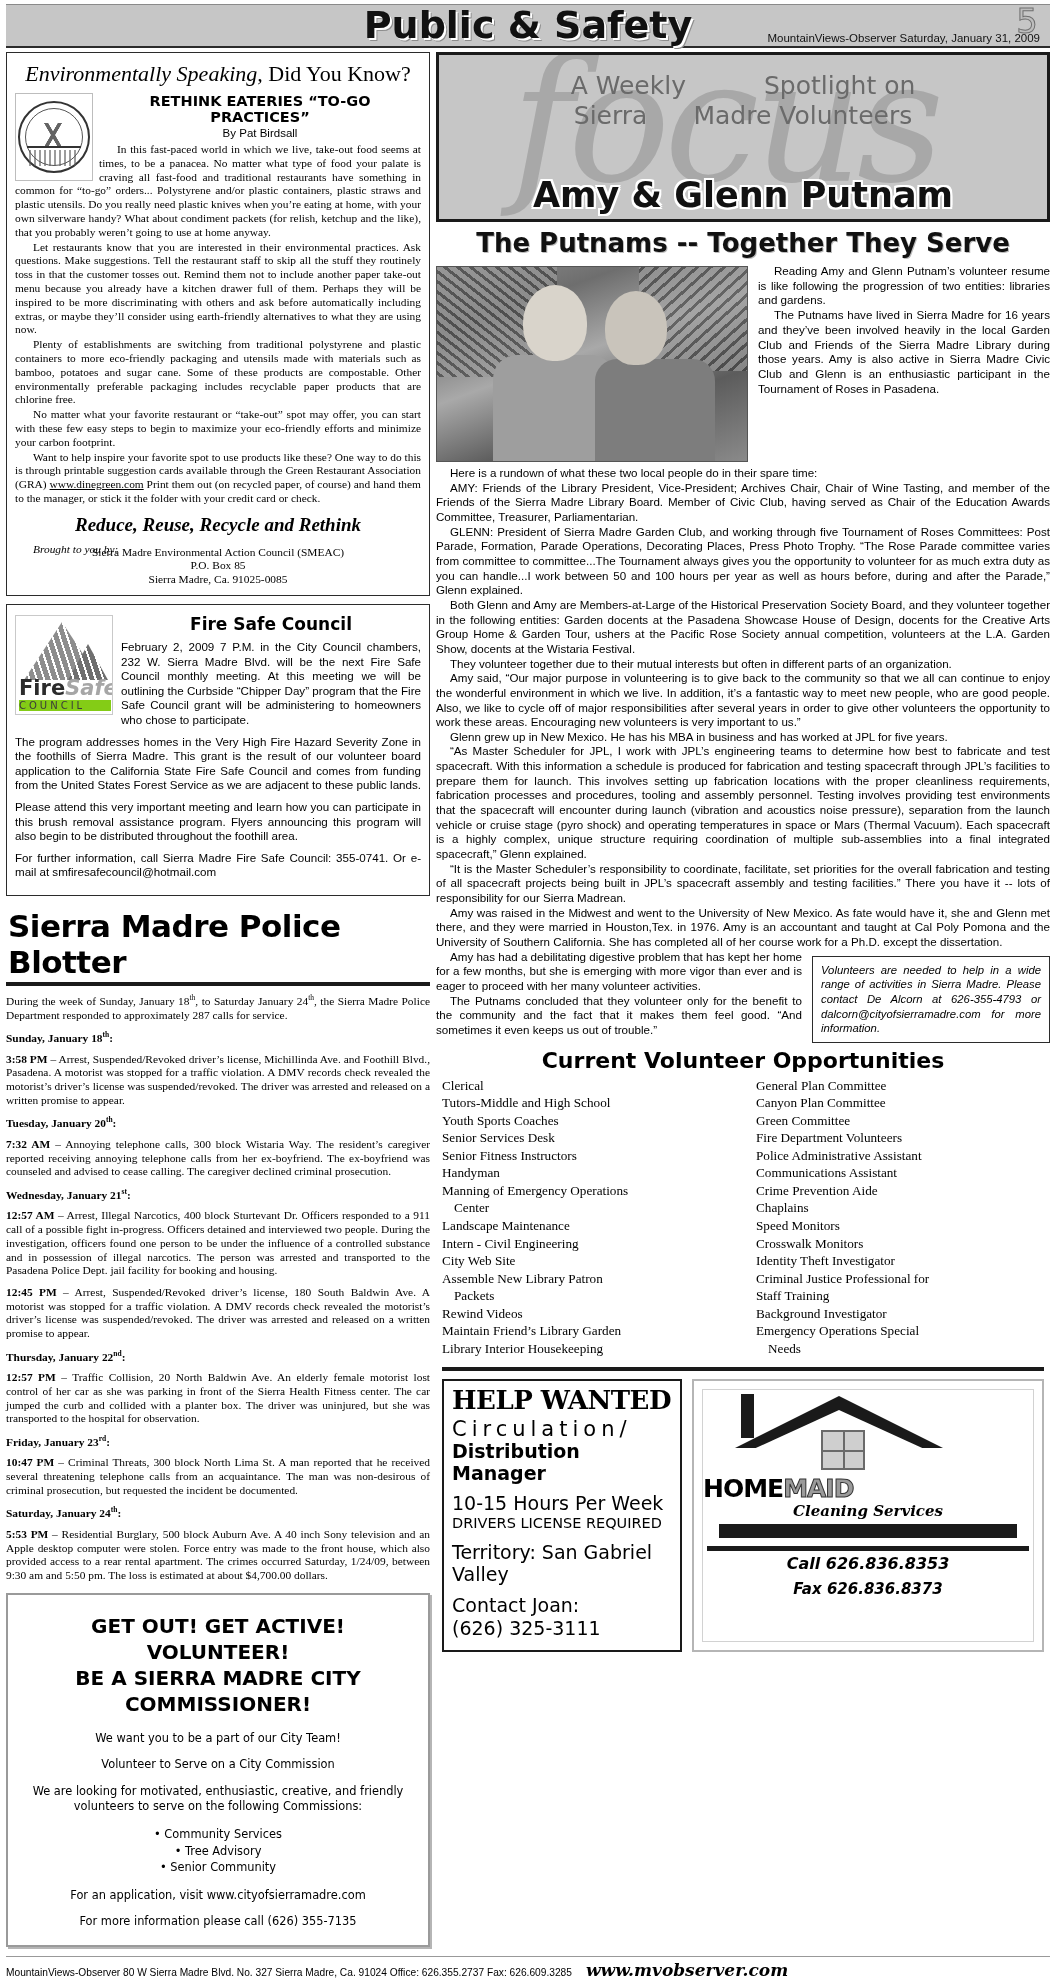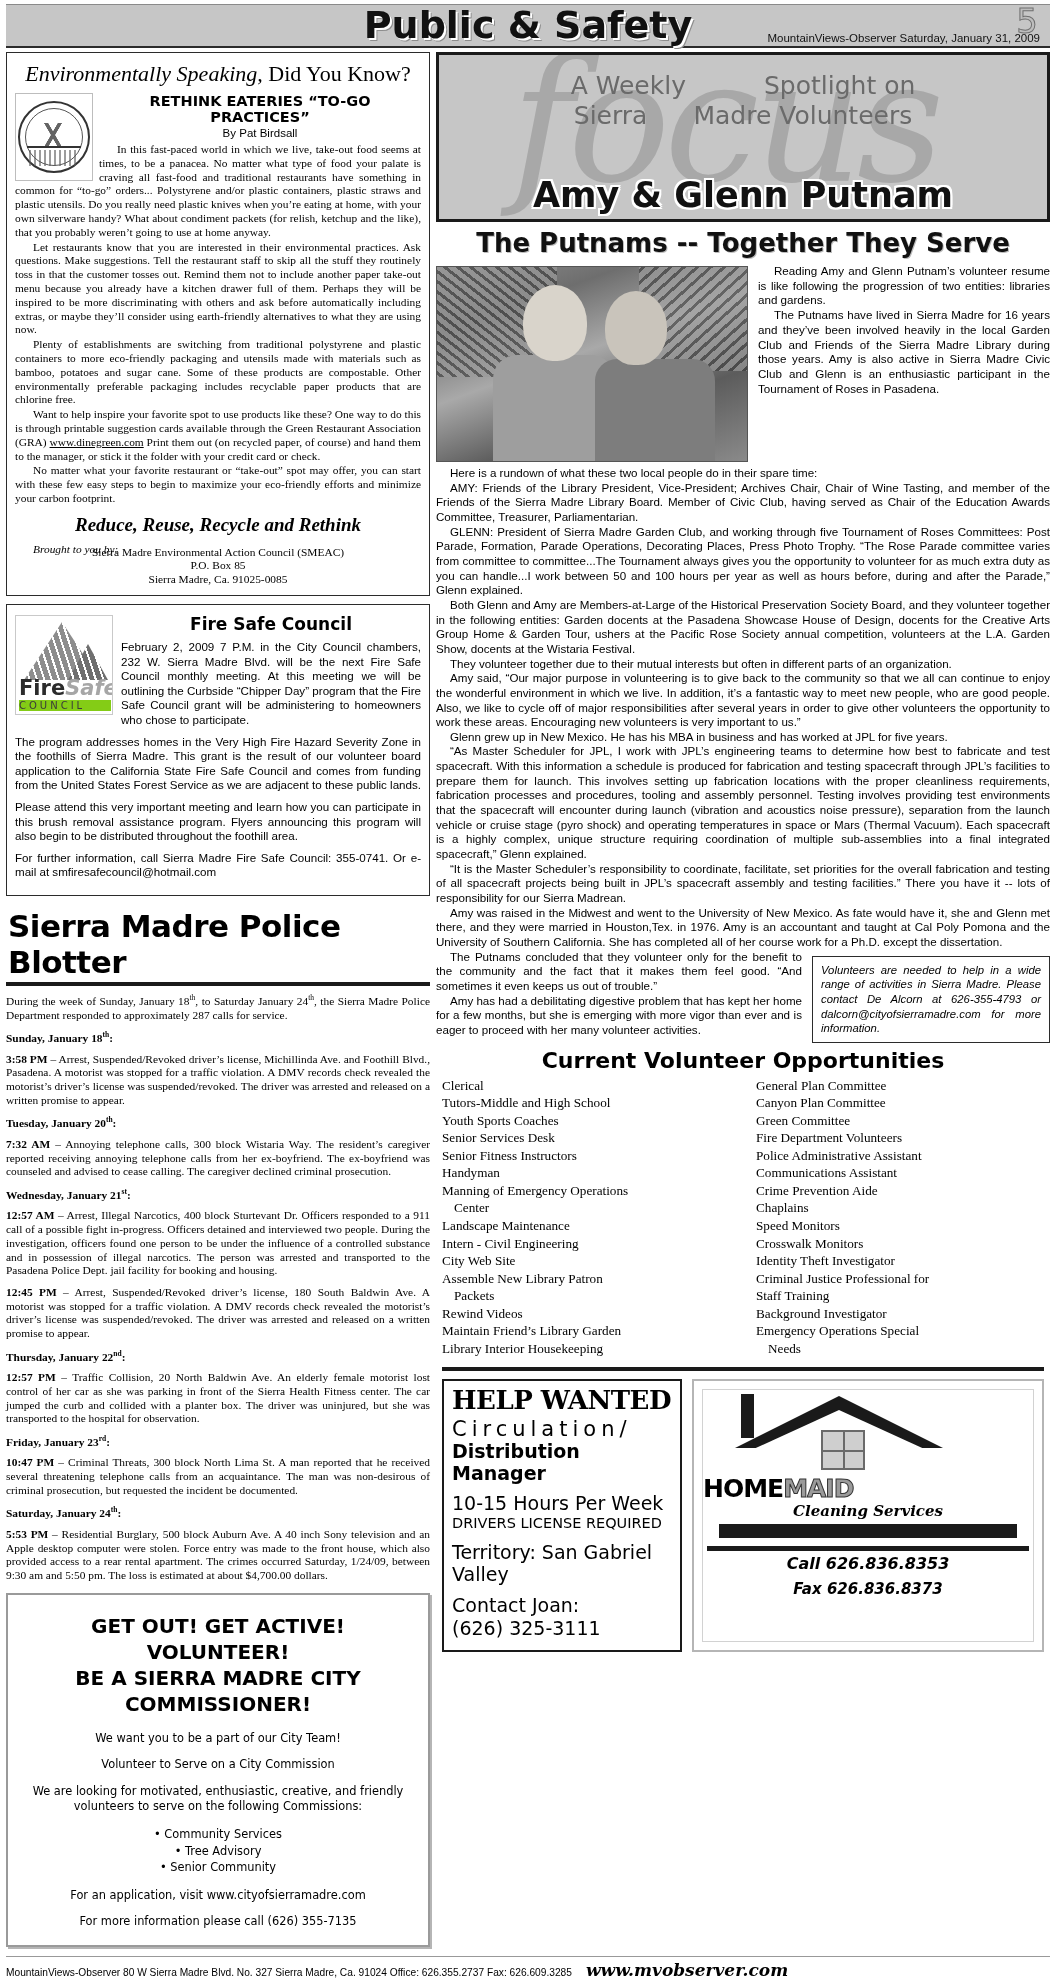--- a/index.html
+++ b/index.html
@@ -305,24 +305,24 @@
         <div class="seal-low"></div>
       </div>
     </div>
 
     <div class="smeac-sub">RETHINK EATERIES “TO-GO PRACTICES”</div>
     <div class="smeac-by">By Pat Birdsall</div>
 
     <p>In this fast-paced world in which we live, take-out food seems at times, to be a panacea. No matter what type of food your palate is craving all fast-food and traditional restaurants have something in common for “to-go” orders... Polystyrene and/or plastic containers, plastic straws and plastic utensils. Do you really need plastic knives when you’re eating at home, with your own silverware handy? What about condiment packets (for relish, ketchup and the like), that you probably weren’t going to use at home anyway.</p>
     <p>Let restaurants know that you are interested in their environmental practices. Ask questions. Make suggestions. Tell the restaurant staff to skip all the stuff they routinely toss in that the customer tosses out. Remind them not to include another paper take-out menu because you already have a kitchen drawer full of them. Perhaps they will be inspired to be more discriminating with others and ask before automatically including extras, or maybe they’ll consider using earth-friendly alternatives to what they are using now.</p>
     <p>Plenty of establishments are switching from traditional polystyrene and plastic containers to more eco-friendly packaging and utensils made with materials such as bamboo, potatoes and sugar cane. Some of these products are compostable. Other environmentally preferable packaging includes recyclable paper products that are chlorine free.</p>
+    <p>No matter what your favorite restaurant or “take-out” spot may offer, you can start with these few easy steps to begin to maximize your eco-friendly efforts and minimize your carbon footprint.</p>
     <p><span>Want to help inspire your favorite spot to use products like these? One way to do this is through printable suggestion cards available through the Green Restaurant Association (GRA)</span>
       <span class="ul">www.dinegreen.com</span>
       <span>Print them out (on recycled paper, of course) and hand them to the manager, or stick it the folder with your credit card or check.</span></p>
-    <p>No matter what your favorite restaurant or “take-out” spot may offer, you can start with these few easy steps to begin to maximize your eco-friendly efforts and minimize your carbon footprint.</p>
 
     <p class="slogan">Reduce, Reuse, Recycle and Rethink</p>
     <p class="brought">Brought to you by:</p>
     <div class="smeac-addr">
       <div>Sierra Madre Environmental Action Council (SMEAC)</div>
       <div>P.O. Box 85</div>
       <div>Sierra Madre, Ca. 91025-0085</div>
     </div>
   </div>
 
@@ -426,22 +426,22 @@
     <p>Both Glenn and Amy are Members-at-Large of the Historical Preservation Society Board, and they volunteer together in the following entities: Garden docents at the Pasadena Showcase House of Design, docents for the Creative Arts Group Home &amp; Garden Tour, ushers at the Pacific Rose Society annual competition, volunteers at the L.A. Garden Show, docents at the Wistaria Festival.</p>
     <p>They volunteer together due to their mutual interests but often in different parts of an organization.</p>
     <p>Amy said, “Our major purpose in volunteering is to give back to the community so that we all can continue to enjoy the wonderful environment in which we live. In addition, it’s a fantastic way to meet new people, who are good people. Also, we like to cycle off of major responsibilities after several years in order to give other volunteers the opportunity to work these areas. Encouraging new volunteers is very important to us.”</p>
     <p>Glenn grew up in New Mexico. He has his MBA in business and has worked at JPL for five years.</p>
     <p>“As Master Scheduler for JPL, I work with JPL’s engineering teams to determine how best to fabricate and test spacecraft. With this information a schedule is produced for fabrication and testing spacecraft through JPL’s facilities to prepare them for launch. This involves setting up fabrication locations with the proper cleanliness requirements, fabrication processes and procedures, tooling and assembly personnel. Testing involves providing test environments that the spacecraft will encounter during launch (vibration and acoustics noise pressure), separation from the launch vehicle or cruise stage (pyro shock) and operating temperatures in space or Mars (Thermal Vacuum). Each spacecraft is a highly complex, unique structure requiring coordination of multiple sub-assemblies into a final integrated spacecraft,” Glenn explained.</p>
     <p>“It is the Master Scheduler’s responsibility to coordinate, facilitate, set priorities for the overall fabrication and testing of all spacecraft projects being built in JPL’s spacecraft assembly and testing facilities.”  There you have it -- lots of responsibility for our Sierra Madrean.</p>
     <p>Amy was raised in the Midwest and went to the University of New Mexico. As fate would have it, she and Glenn met there, and they were married in Houston,Tex. in 1976. Amy is an accountant and taught at Cal Poly Pomona and the University of Southern California. She has completed all of her course work for a Ph.D. except the dissertation.</p>
 
     <div class="volunteer-note">Volunteers are needed to help in a wide range of activities in Sierra Madre. Please contact De Alcorn at 626-355-4793 or dalcorn@cityofsierramadre.com for more information.</div>
 
+    <p>Amy has had a debilitating digestive problem that has kept her home for a few months, but she is emerging with more vigor than ever and is eager to proceed with her many volunteer activities.</p>
     <p>The Putnams concluded that they volunteer only for the benefit to the community and the fact that it makes them feel good. “And sometimes it even keeps us out of trouble.”</p>
-    <p>Amy has had a debilitating digestive problem that has kept her home for a few months, but she is emerging with more vigor than ever and is eager to proceed with her many volunteer activities.</p>
   </div>
 
   <div class="vol-title">Current Volunteer Opportunities</div>
   <div class="vol-cols">
     <ul>
       <li>Clerical</li>
       <li>Tutors-Middle and High School</li>
       <li>Youth Sports Coaches</li>
       <li>Senior Services Desk</li>
       <li>Senior Fitness Instructors</li>

